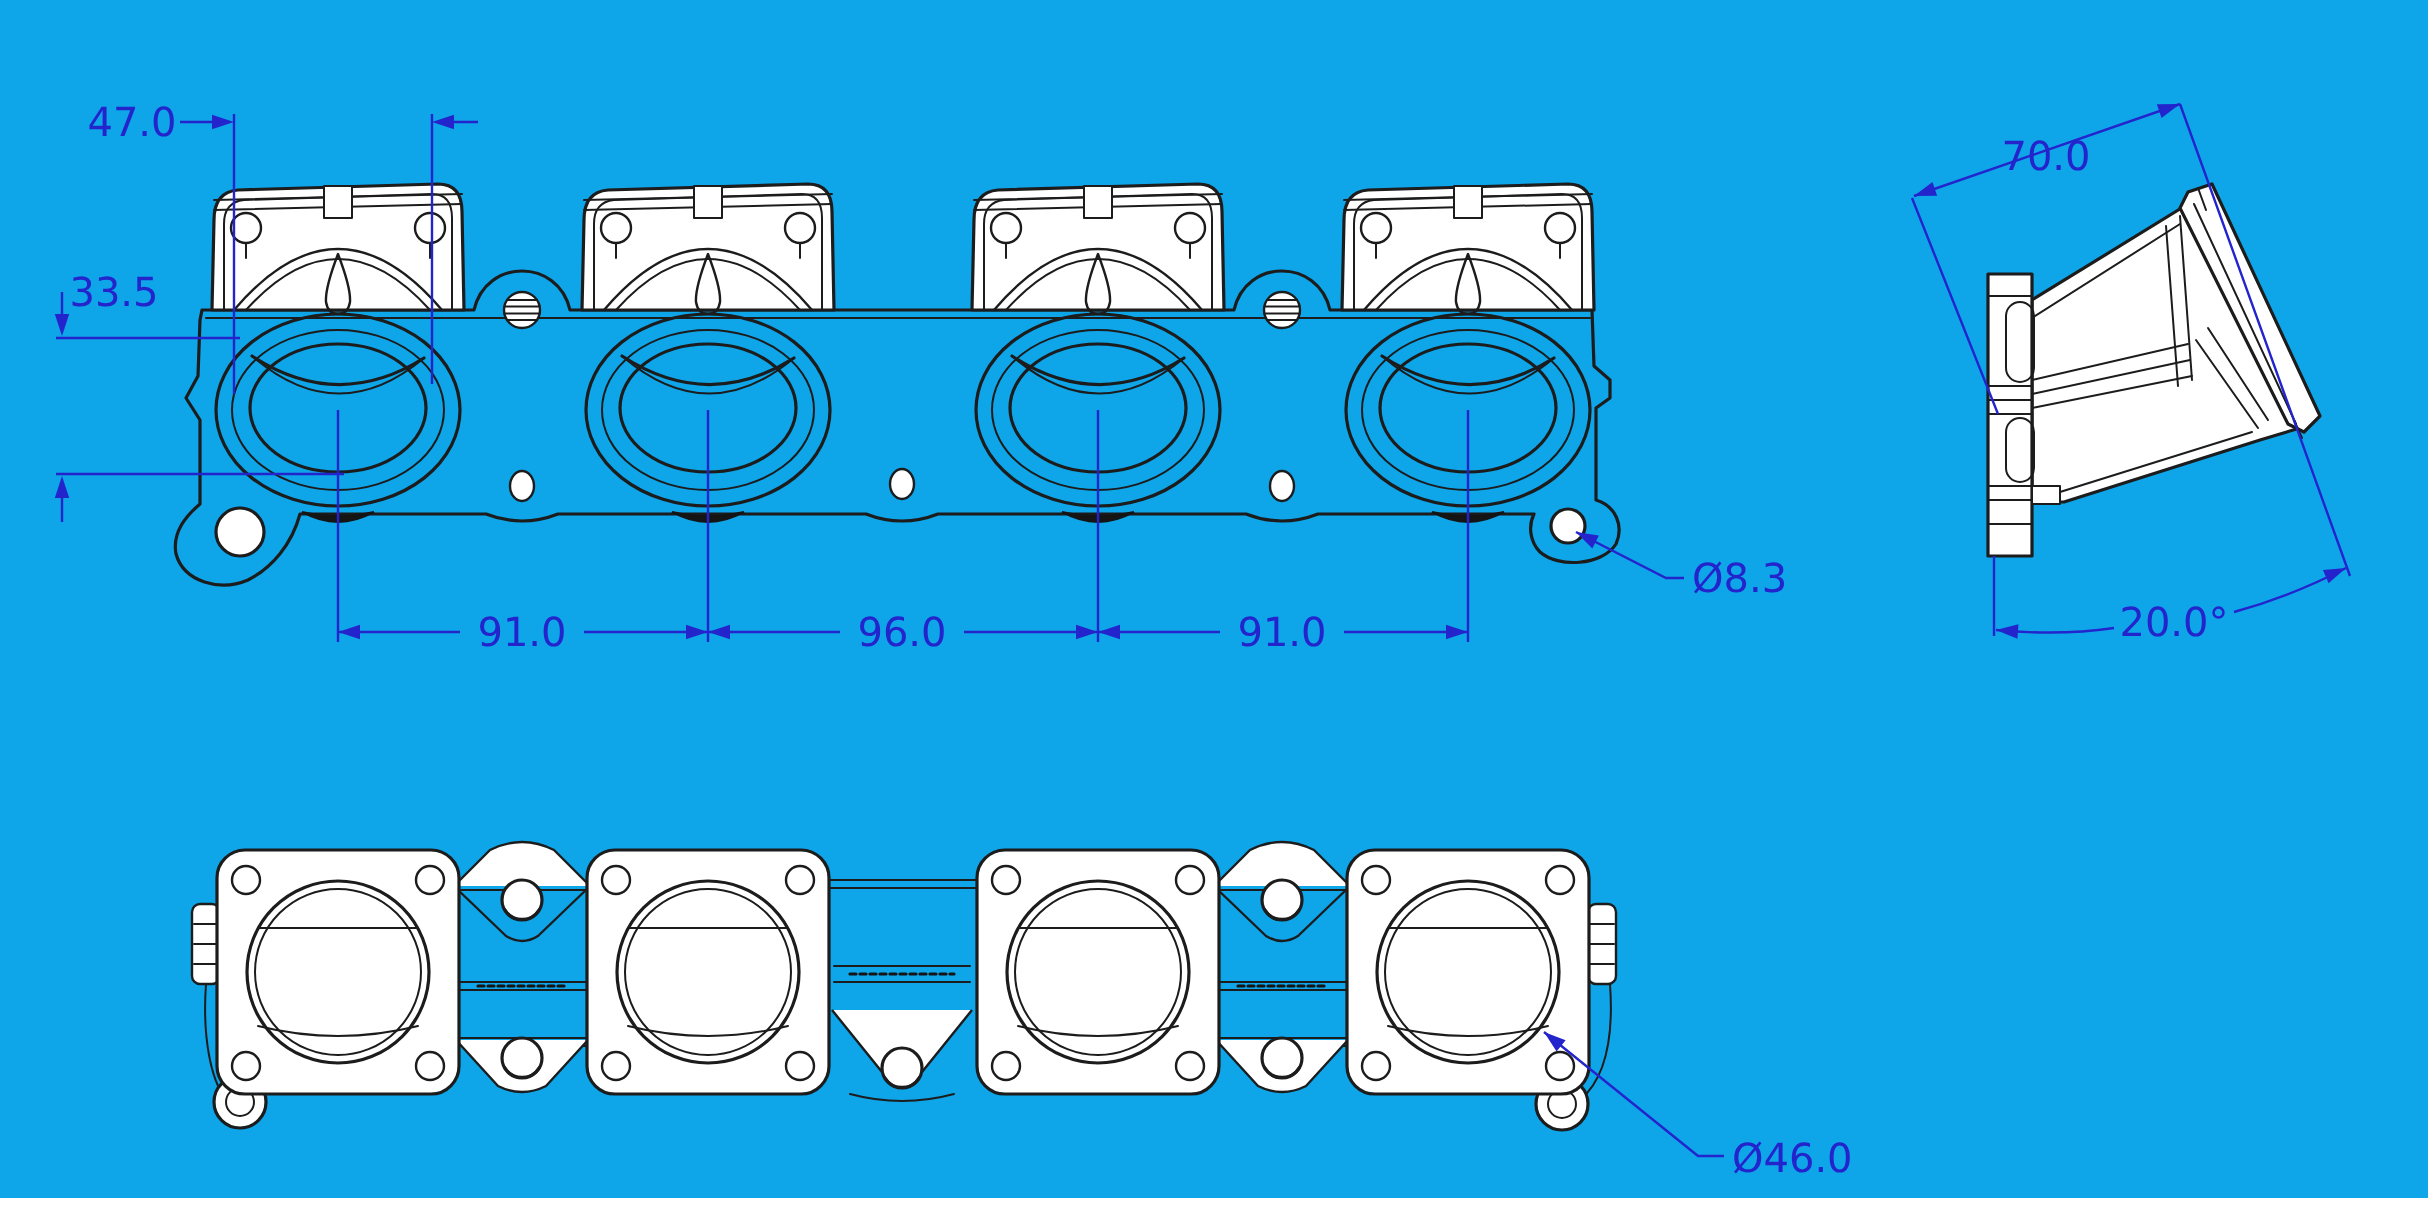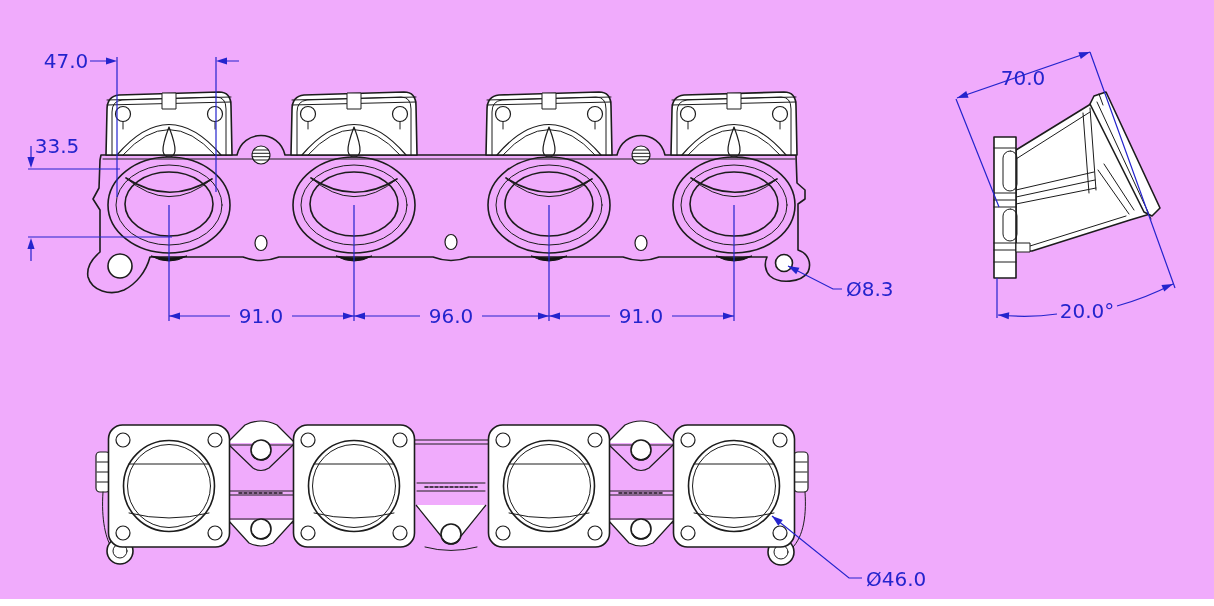--- a/index.html
+++ b/index.html
@@ -1,16 +1,16 @@
 <!DOCTYPE html>
 <html><head>
 <meta charset="utf-8">
 <style>
   html,body{margin:0;padding:0;background:#fff;}
-  .stage{position:relative;width:1214px;height:599px;background:#f0abfc;overflow:hidden;
+  .stage{position:relative;width:1214px;height:599px;background:#0ea5e9;overflow:hidden;
          font-family:"DejaVu Sans",sans-serif;}
   .ln  {stroke:#1c1c1c;fill:none;stroke-width:1.6;stroke-linecap:round;stroke-linejoin:round;}
   .lnf {stroke:#1c1c1c;fill:#ffffff;stroke-width:1.6;stroke-linejoin:round;}
   .thin{stroke-width:1;}
   .med {stroke-width:1.2;}
   .dark{stroke:#151515;fill:#151515;}
   .dim {stroke:#2424cd;fill:none;stroke-width:1.2;stroke-linecap:butt;}
   .dimf{fill:#2424cd;stroke:none;}
   text.dimt{fill:#2424cd;font-family:"DejaVu Sans",sans-serif;font-size:20px;}
 </style>

